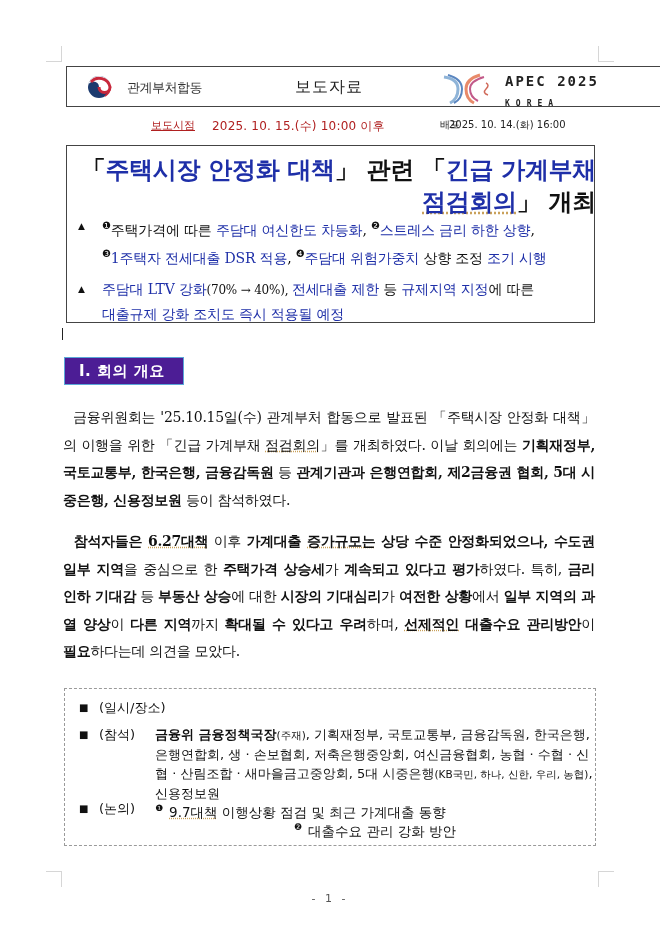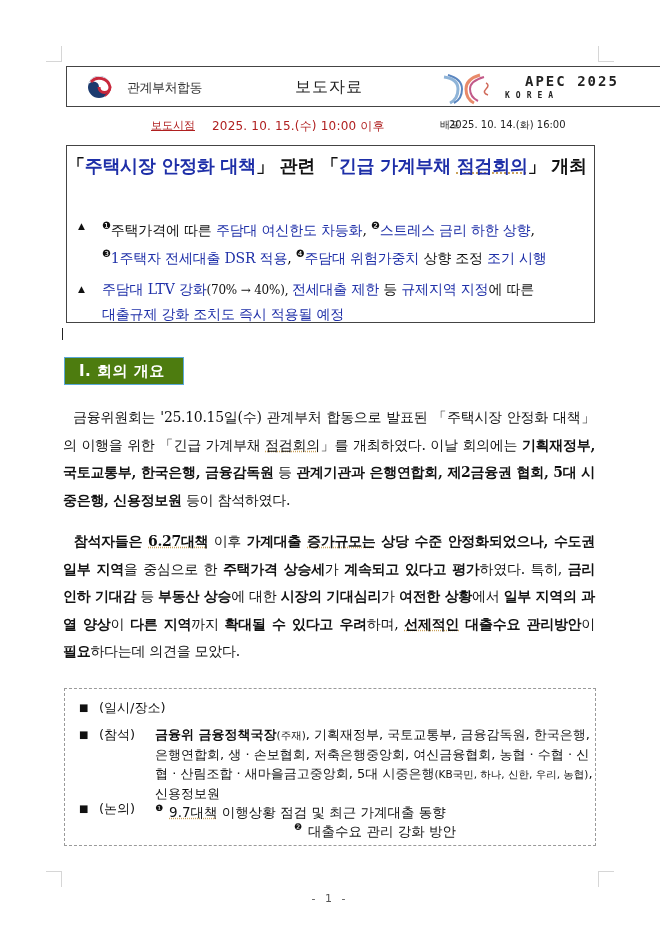--- a/index.html
+++ b/index.html
@@ -11,51 +11,51 @@
   .crop.tr { left: 598px; top: 46px; border-left-width: 1px; border-bottom-width: 1px; }
   .crop.bl { left: 46px; top: 871px; border-right-width: 1px; border-top-width: 1px; }
   .crop.br { left: 598px; top: 871px; border-left-width: 1px; border-top-width: 1px; }
 
   
   .header-box { position: absolute; left: 66px; top: 66px; width: 624px; height: 41px; border: 1px solid #444; display: flex; align-items: center; }
   .gov-logo { position: absolute; left: 18px; top: 6px; width: 28px; height: 28px; }
   .gov-name { position: absolute; left: 60px; top: 12px; font-size: 13px; color: #333; letter-spacing: -0.5px; }
   .doc-kind { position: absolute; left: 228px; top: 10px; font-size: 16px; color: #222; letter-spacing: 1px; }
   .apec-logo { position: absolute; left: 373px; top: 4px; width: 62px; height: 34px; }
-  .apec-title { position: absolute; left: 458px; top: 6px; font-size: 14px; font-weight: bold; letter-spacing: 2px; color: #222; font-family: "DejaVu Sans Mono", monospace; }
-  .apec-sub { position: absolute; left: 438px; top: 24px; font-size: 8px; font-weight: bold; letter-spacing: 6px; color: #222; font-family: "DejaVu Sans Mono", monospace; }
+  .apec-title { position: absolute; left: 438px; top: 6px; font-size: 14px; font-weight: bold; letter-spacing: 2px; color: #222; font-family: "DejaVu Sans Mono", monospace; }
+  .apec-sub { position: absolute; left: 438px; top: 32px; font-size: 8px; font-weight: bold; letter-spacing: 6px; color: #222; font-family: "DejaVu Sans Mono", monospace; }
 
   
   .release-row { position: absolute; top: 118px; left: 0; width: 660px; height: 16px; font-size: 12px; padding-left: 24px; }
   .rel-label { position: absolute; left: 151px; color: #b02020; text-decoration: underline; font-size: 11px; }
   .rel-date { position: absolute; left: 212px; color: #b02020; font-size: 12px; letter-spacing: 0.2px; }
   .dist-label { position: absolute; left: 399px; color: #222; font-size: 10px; margin-left: 41px; }
   .dist-date { position: absolute; left: 449px; color: #222; font-size: 10px; }
 
   
   .title-box { position: absolute; left: 66px; top: 145px; width: 529px; height: 178px; border: 1px solid #444; }
-  .main-title { position: absolute; left: 0; top: 8px; width: 529px; text-align: left; font-size: 18px; font-weight: bold; letter-spacing: -0.3px; }
+  .main-title { position: absolute; left: 0; top: 8px; width: 529px; text-align: right; font-size: 24px; font-weight: bold; letter-spacing: -0.3px; }
   .main-title .blue { color: #1e2fa8; }
   .main-title .dark { color: #111; }
   .main-title .ul { text-decoration: underline; text-decoration-color: #c9a15a; text-decoration-style: dotted; }
   .sub-title { position: absolute; left: 0; top: 40px; width: 529px; text-align: center; font-size: 14.5px; font-weight: bold; color: #111; }
   .sub-title .blue { color: #1e2fa8; }
 
   .bullet { position: absolute; left: 12px; font-size: 14px; line-height: 24px; color: #111; }
   .bullet .tri { position: absolute; left: 0; top: 0; font-size: 9px; }
   .bullet .text { position: absolute; left: 24px; width: 490px; font-family: "DejaVu Serif", serif; font-size: 14px; letter-spacing: -0.2px; }
   .blue { color: #1e2fa8; }
   .circnum { font-size: 10px; vertical-align: super; }
   .bullet1 { top: 214px; }
   .bullet2 { top: 277px; }
 
   .cursor-bar { position: absolute; left: 62px; top: 328px; width: 1px; height: 12px; background: #222; }
 
   
-  .section-head { position: absolute; left: 64px; top: 357px; width: 120px; height: 28px; background: #4d7c0f; border: 1px solid #5aa8d8; color: #fff; font-weight: bold; font-size: 15px; line-height: 26px; padding-left: 14px; letter-spacing: 0.5px; }
+  .section-head { position: absolute; left: 64px; top: 357px; width: 120px; height: 28px; background: #4c1d95; border: 1px solid #5aa8d8; color: #fff; font-weight: bold; font-size: 15px; line-height: 26px; padding-left: 14px; letter-spacing: 0.5px; }
 
   
   .para { position: absolute; left: 63px; width: 532px; font-family: "DejaVu Serif", serif; font-size: 14px; line-height: 27.5px; color: #111; text-align: justify; letter-spacing: -0.3px; }
   .para b { font-weight: bold; }
   .para .dul { text-decoration: underline; text-decoration-style: dotted; text-decoration-color: #c9a15a; }
   .para1 { top: 404px; }
   .para2 { top: 512px; margin-top: 16px; }
 
   
   .info-box { position: absolute; left: 64px; top: 688px; width: 532px; height: 158px; border: 1px dashed #9a9a9a; }

